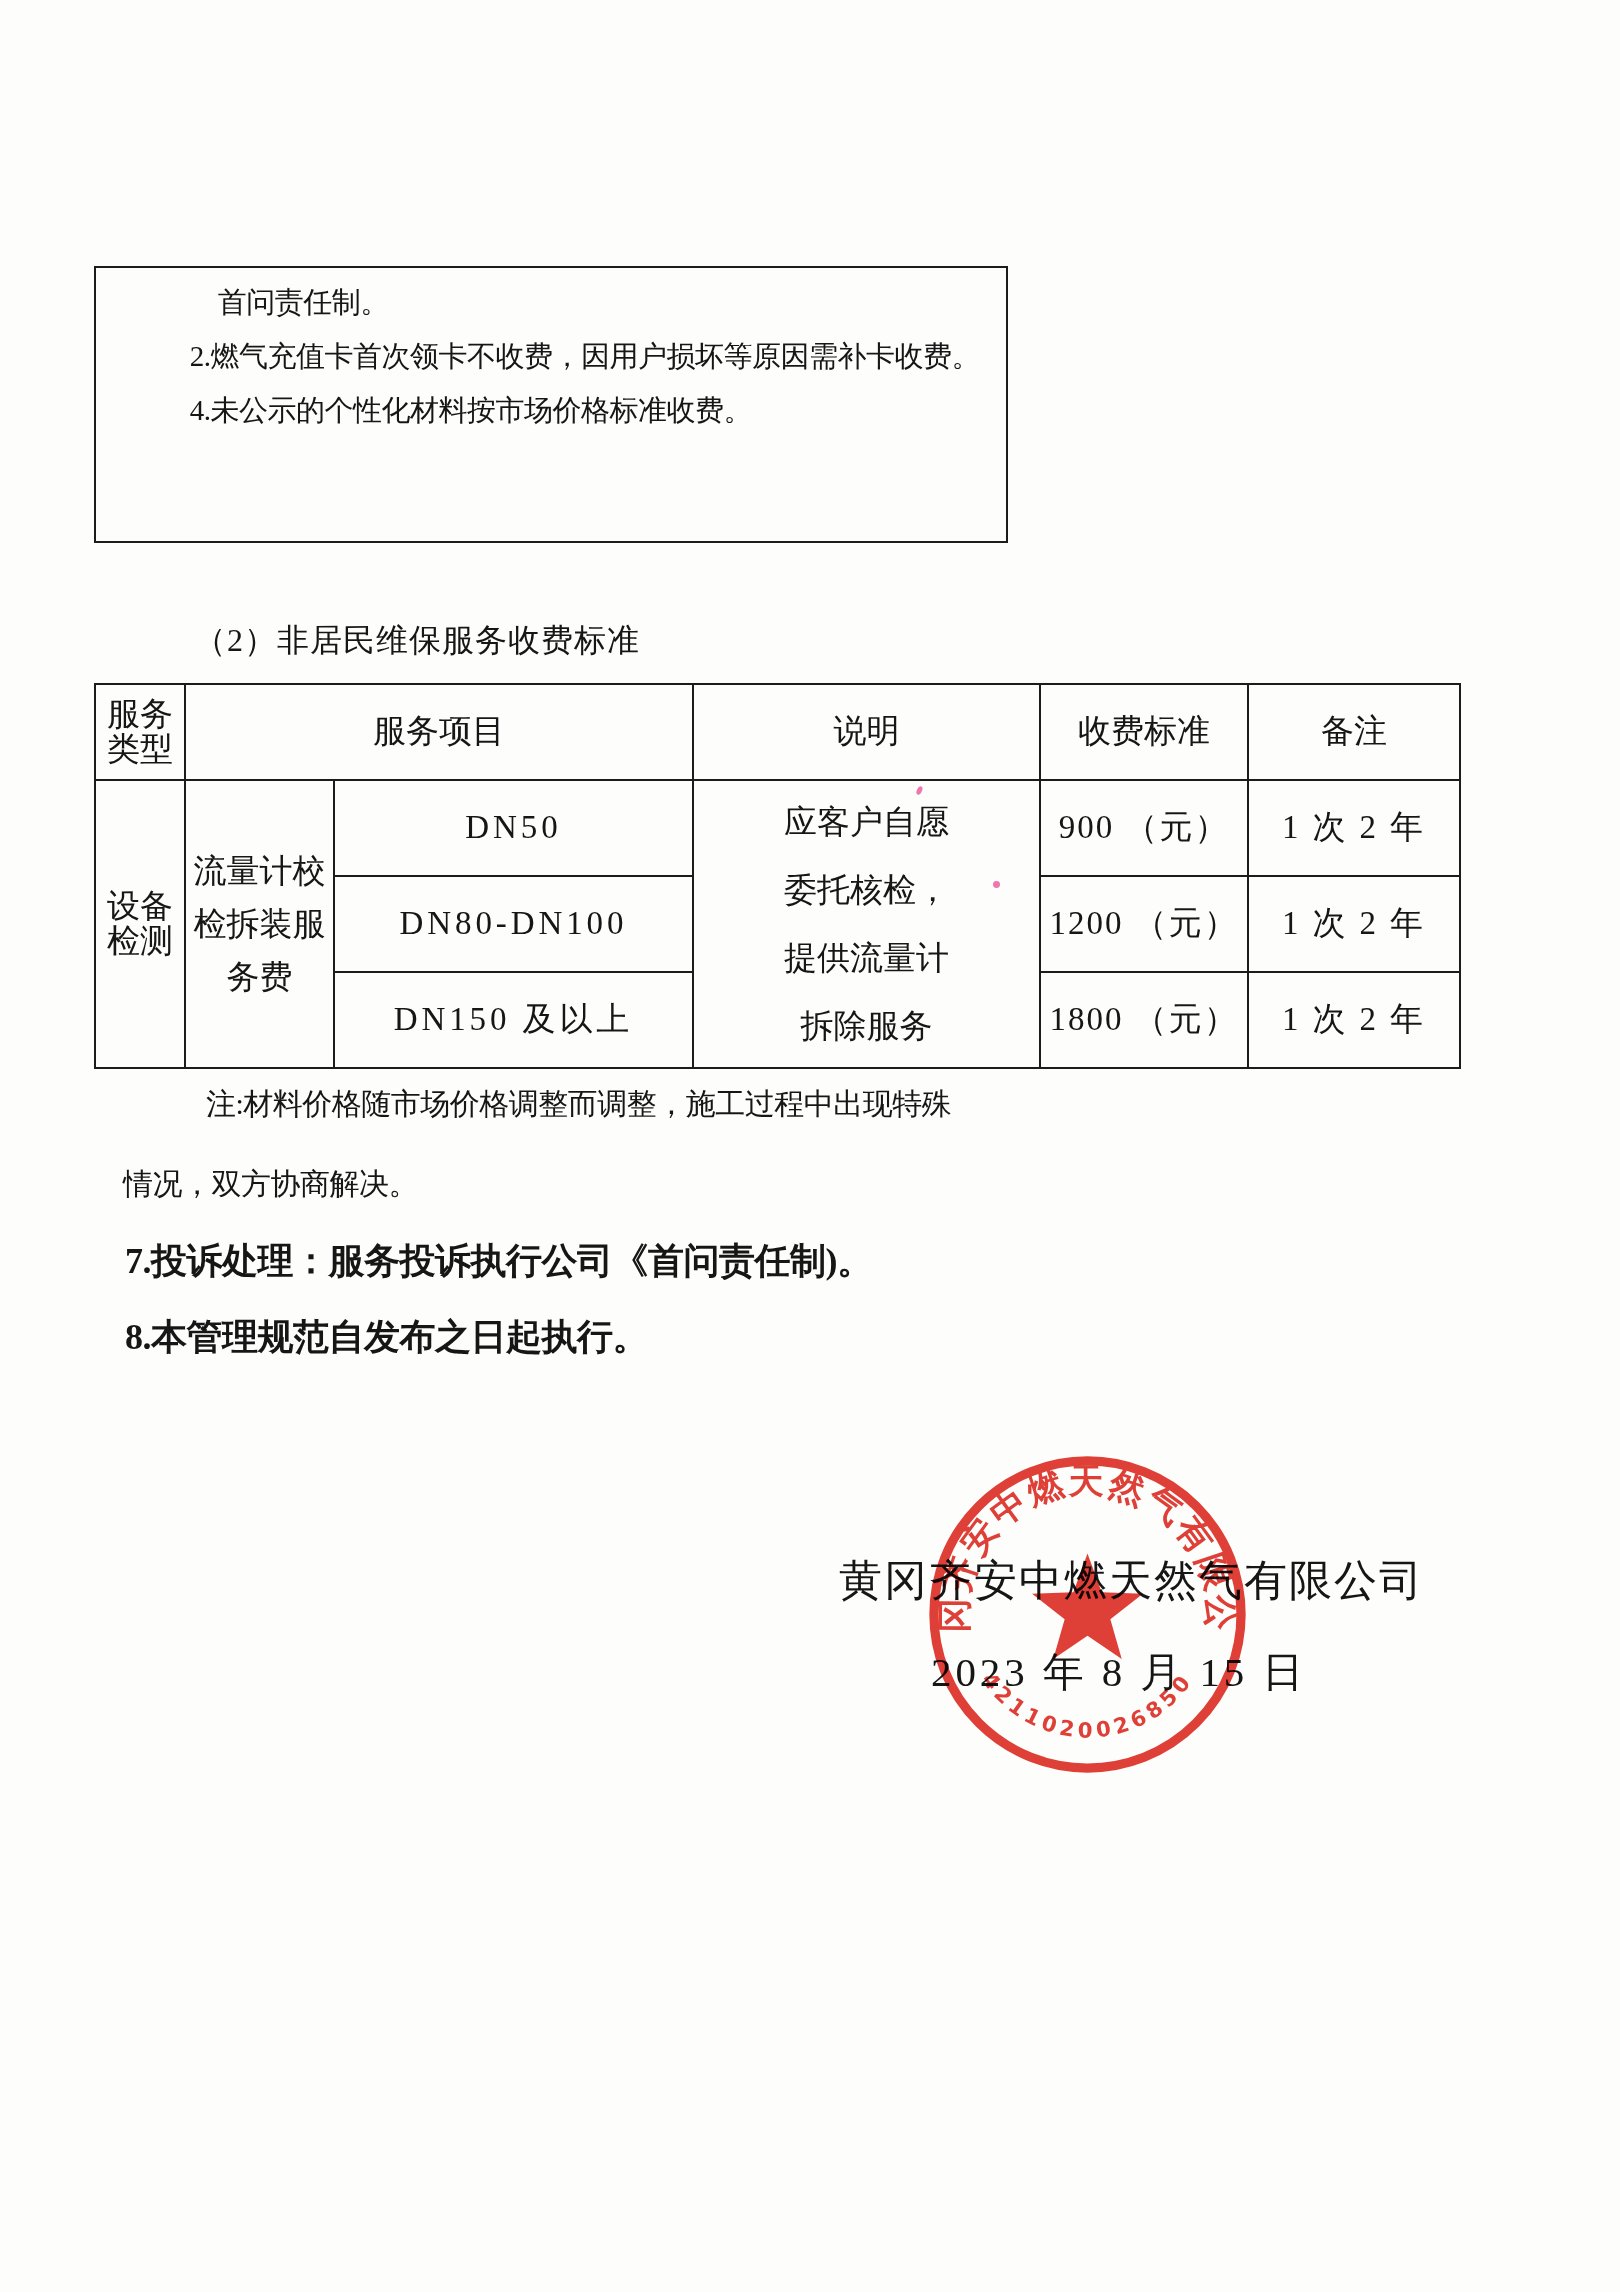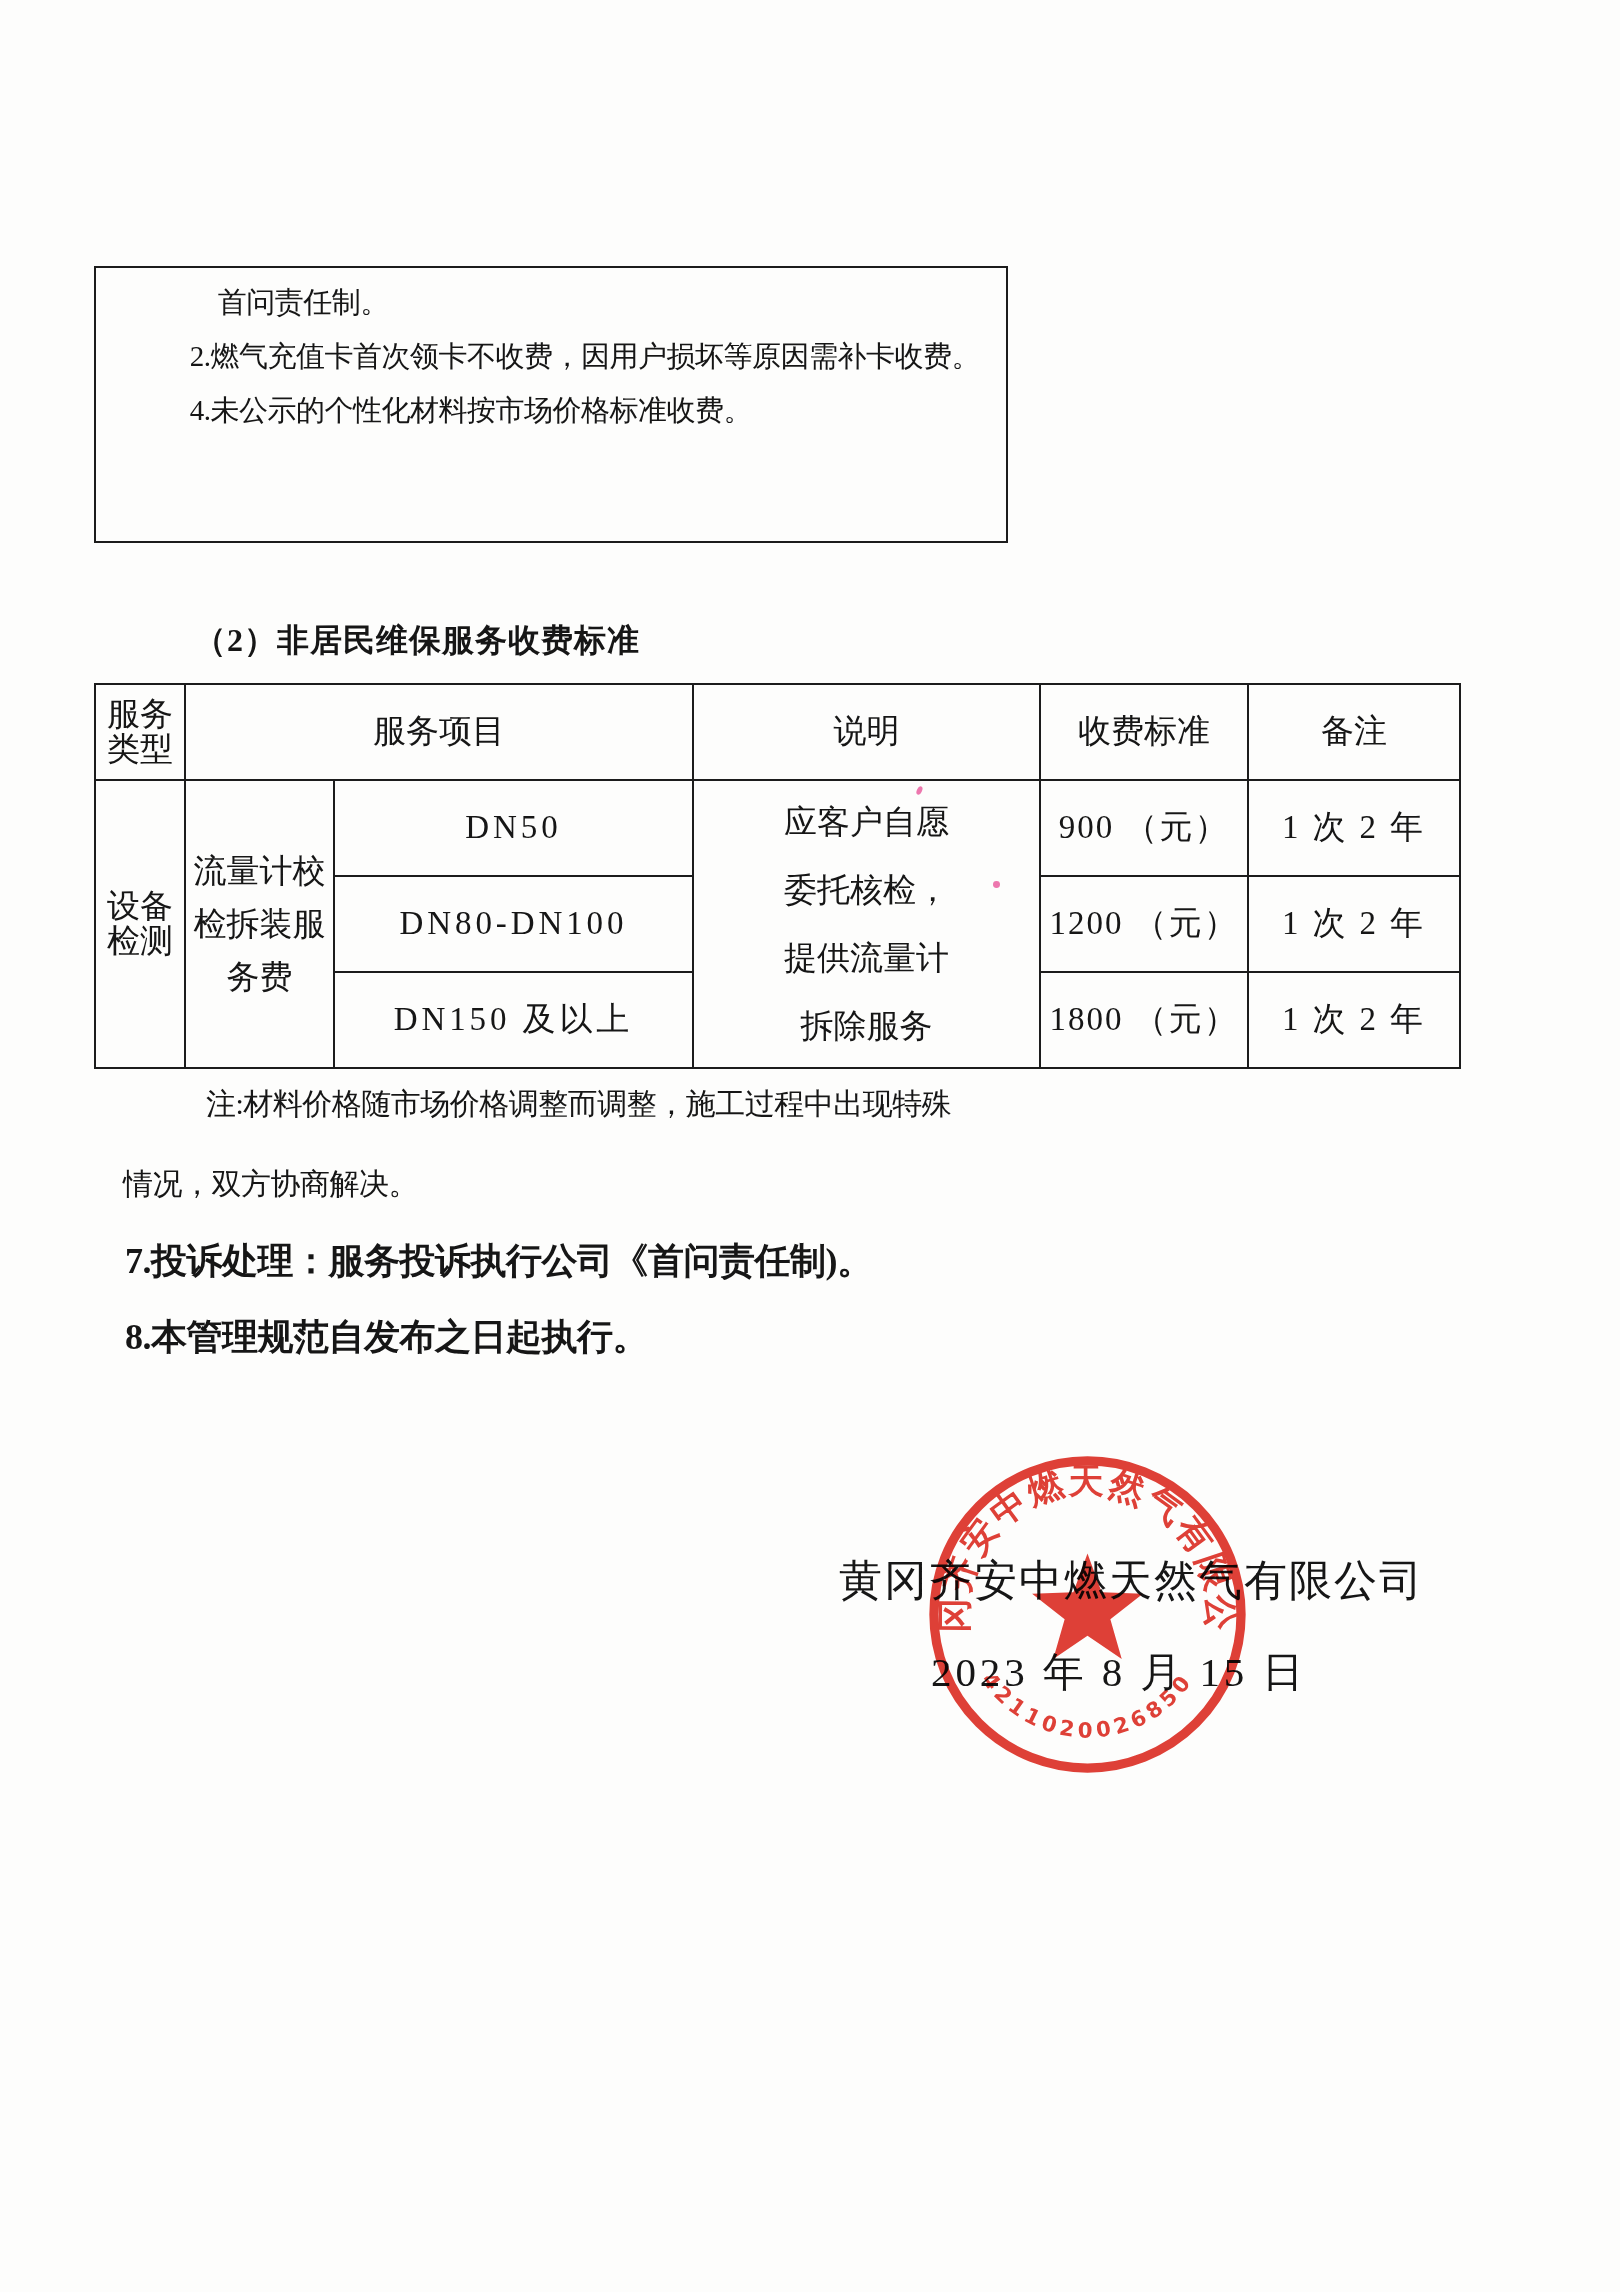--- a/index.html
+++ b/index.html
@@ -20,21 +20,21 @@
     border:2.9px solid #1c1c1c;
     padding:7.8px 0 0 13.7px;
     font-size:29px;letter-spacing:-0.5px;
   }
   .nb-line{display:flex;height:54px;align-items:center;white-space:nowrap;}
   .nb-label{width:80px;flex:0 0 80px;}
   .nb-item{margin-left:80px;}
   .nb-cont{margin-left:108px;}
 
   
-  .tbl-title{left:194px;top:619px;font-size:32px;letter-spacing:1px;font-weight:bold;}
+  .tbl-title{left:194px;top:619px;font-size:32px;letter-spacing:1px;}
 
   
   .fee-table-wrap{left:94px;top:683px;}
   table.fee{border-collapse:collapse;table-layout:fixed;}
   table.fee td{
     border:2.9px solid #1c1c1c;
     font-size:33px;text-align:center;vertical-align:middle;
     padding:0;line-height:1.45;
   }
   td.h{height:94px;}

